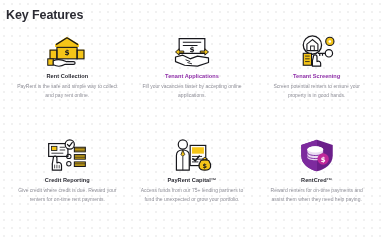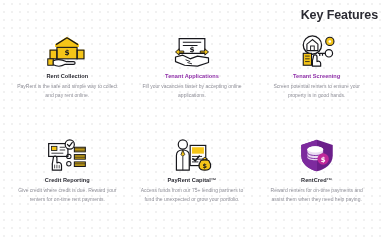--- a/index.html
+++ b/index.html
@@ -22,21 +22,21 @@
 
   .section {
     width: 384px;
     height: 240px;
     padding: 6px 6px 4px 6px;
     display: flex;
     flex-direction: column;
   }
 
   .section-title {
-    text-align: right;
+    text-align: left;
     font-size: 12.5px;
     font-weight: 700;
     color: #2b2b33;
     letter-spacing: -0.1px;
     margin-top: 2px;
     margin-bottom: 6px;
   }
 
   .grid {
     flex: 1;

